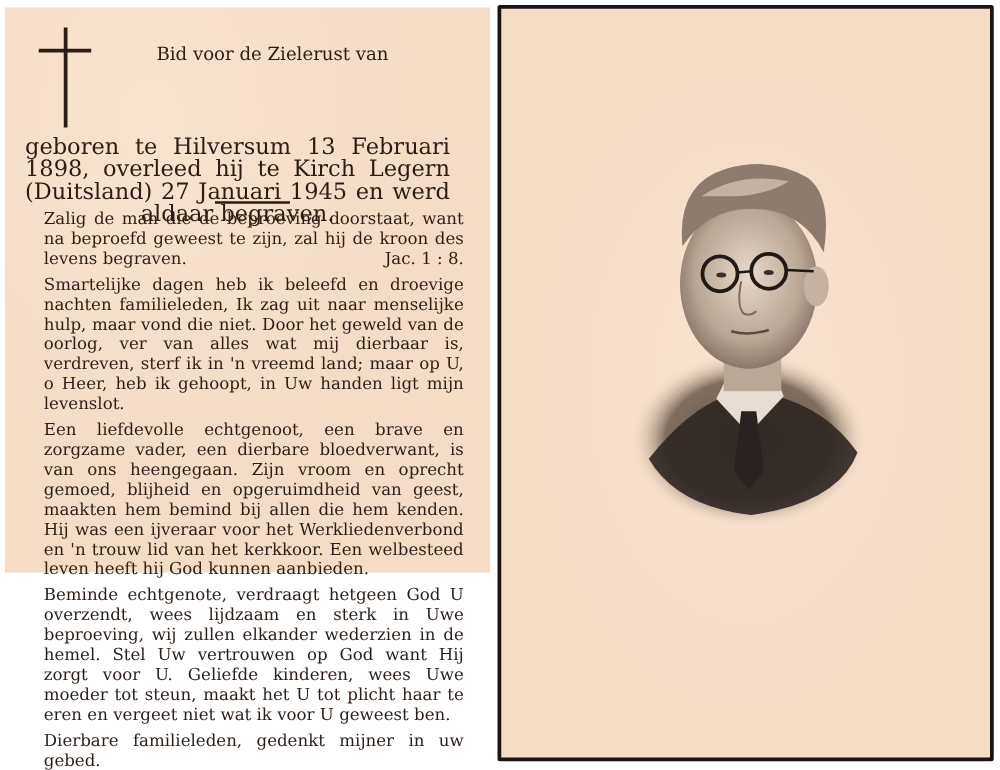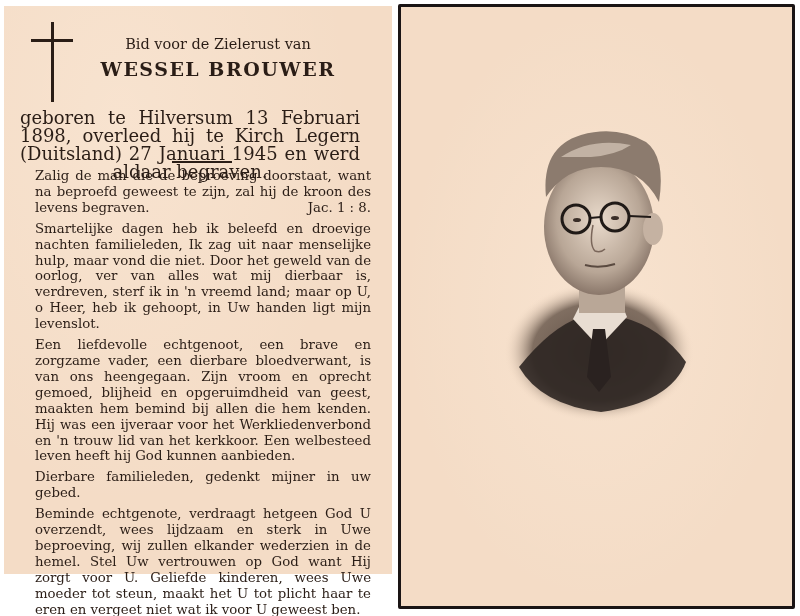--- a/index.html
+++ b/index.html
@@ -1,21 +1,21 @@
 <!DOCTYPE html>
 <html><head>
 <meta charset="utf-8">
 <style>
   html, body { margin: 0; padding: 0; }
   body {
     width: 800px; height: 616px; background: #ffffff; position: relative; overflow: hidden;
     font-family: "DejaVu Serif", "Liberation Serif", serif;
   }
   .card-left {
-    position: absolute; left: 4px; top: 6px; width: 388px; height: 568px;
+    position: absolute; left: 4px; top: 6px; width: 388px; height: 452px;
     background: #f4dcc6;
     background-image: radial-gradient(ellipse at 30% 20%, rgba(255,240,225,0.35), rgba(0,0,0,0) 60%);
     color: #2a1d16;
     text-decoration: underline;
   }
   .cross-v { position: absolute; left: 47px; top: 16px; width: 3px; height: 80px; background: #2a1d16; }
   .cross-h { position: absolute; left: 27px; top: 33px; width: 42px; height: 3px; background: #2a1d16; }
   .header-line { position: absolute; left: 0; width: 388px; text-align: center; white-space: nowrap; }
   .prayer { top: 30px; left: 40px; width: 348px; font-size: 14.5px; }
   .name { top: 52px; left: 40px; width: 348px; font-size: 19px; font-weight: bold; letter-spacing: 1.5px; }
@@ -41,33 +41,32 @@
   }
 </style>
 </head>
 <body>
 
 <div class="card-left">
   <div class="cross-v"></div>
   <div class="cross-h"></div>
 
   <div class="header-line prayer">Bid voor de Zielerust van</div>
-  <div class="header-line name">WESSEL BROUWER</div>
   <div class="header-line birth">geboren te Hilversum 13 Februari 1898, overleed hij te Kirch Legern (Duitsland) 27 Januari 1945 en werd aldaar begraven.</div>
   <div class="divider"></div>
 
   <div class="body-text">
     <p>
       <span>Zalig de man die de beproeving doorstaat, want na beproefd geweest te zijn, zal hij de kroon des levens begraven.</span>
       <span class="verse-ref">Jac. 1 : 8.</span>
     </p>
     <p>Smartelijke dagen heb ik beleefd en droevige nachten familieleden, Ik zag uit naar menselijke hulp, maar vond die niet. Door het geweld van de oorlog, ver van alles wat mij dierbaar is, verdreven, sterf ik in 'n vreemd land; maar op U, o Heer, heb ik gehoopt, in Uw handen ligt mijn levenslot.</p>
     <p>Een liefdevolle echtgenoot, een brave en zorgzame vader, een dierbare bloedverwant, is van ons heengegaan. Zijn vroom en oprecht gemoed, blijheid en opgeruimdheid van geest, maakten hem bemind bij allen die hem kenden. Hij was een ijveraar voor het Werkliedenverbond en 'n trouw lid van het kerkkoor. Een welbesteed leven heeft hij God kunnen aanbieden.</p>
+    <p>Beminde echtgenote, verdraagt hetgeen God U overzendt, wees lijdzaam en sterk in Uwe beproeving, wij zullen elkander wederzien in de hemel. Stel Uw vertrouwen op God want Hij zorgt voor U. Geliefde kinderen, wees Uwe moeder tot steun, maakt het U tot plicht haar te eren en vergeet niet wat ik voor U geweest ben.</p>
     <p>Dierbare familieleden, gedenkt mijner in uw gebed.</p>
-    <p>Beminde echtgenote, verdraagt hetgeen God U overzendt, wees lijdzaam en sterk in Uwe beproeving, wij zullen elkander wederzien in de hemel. Stel Uw vertrouwen op God want Hij zorgt voor U. Geliefde kinderen, wees Uwe moeder tot steun, maakt het U tot plicht haar te eren en vergeet niet wat ik voor U geweest ben.</p>
 
   </div>
 </div>
 
 <div class="card-right">
   <svg class="portrait-svg" width="391" height="599" style="position:absolute;left:0;top:0;">
     <defs>
       <radialGradient id="vig" cx="50%" cy="50%" r="50%">
         <stop offset="0%" stop-color="#5a4a40" stop-opacity="1"></stop>
         <stop offset="70%" stop-color="#6b5a4e" stop-opacity="0.85"></stop>

